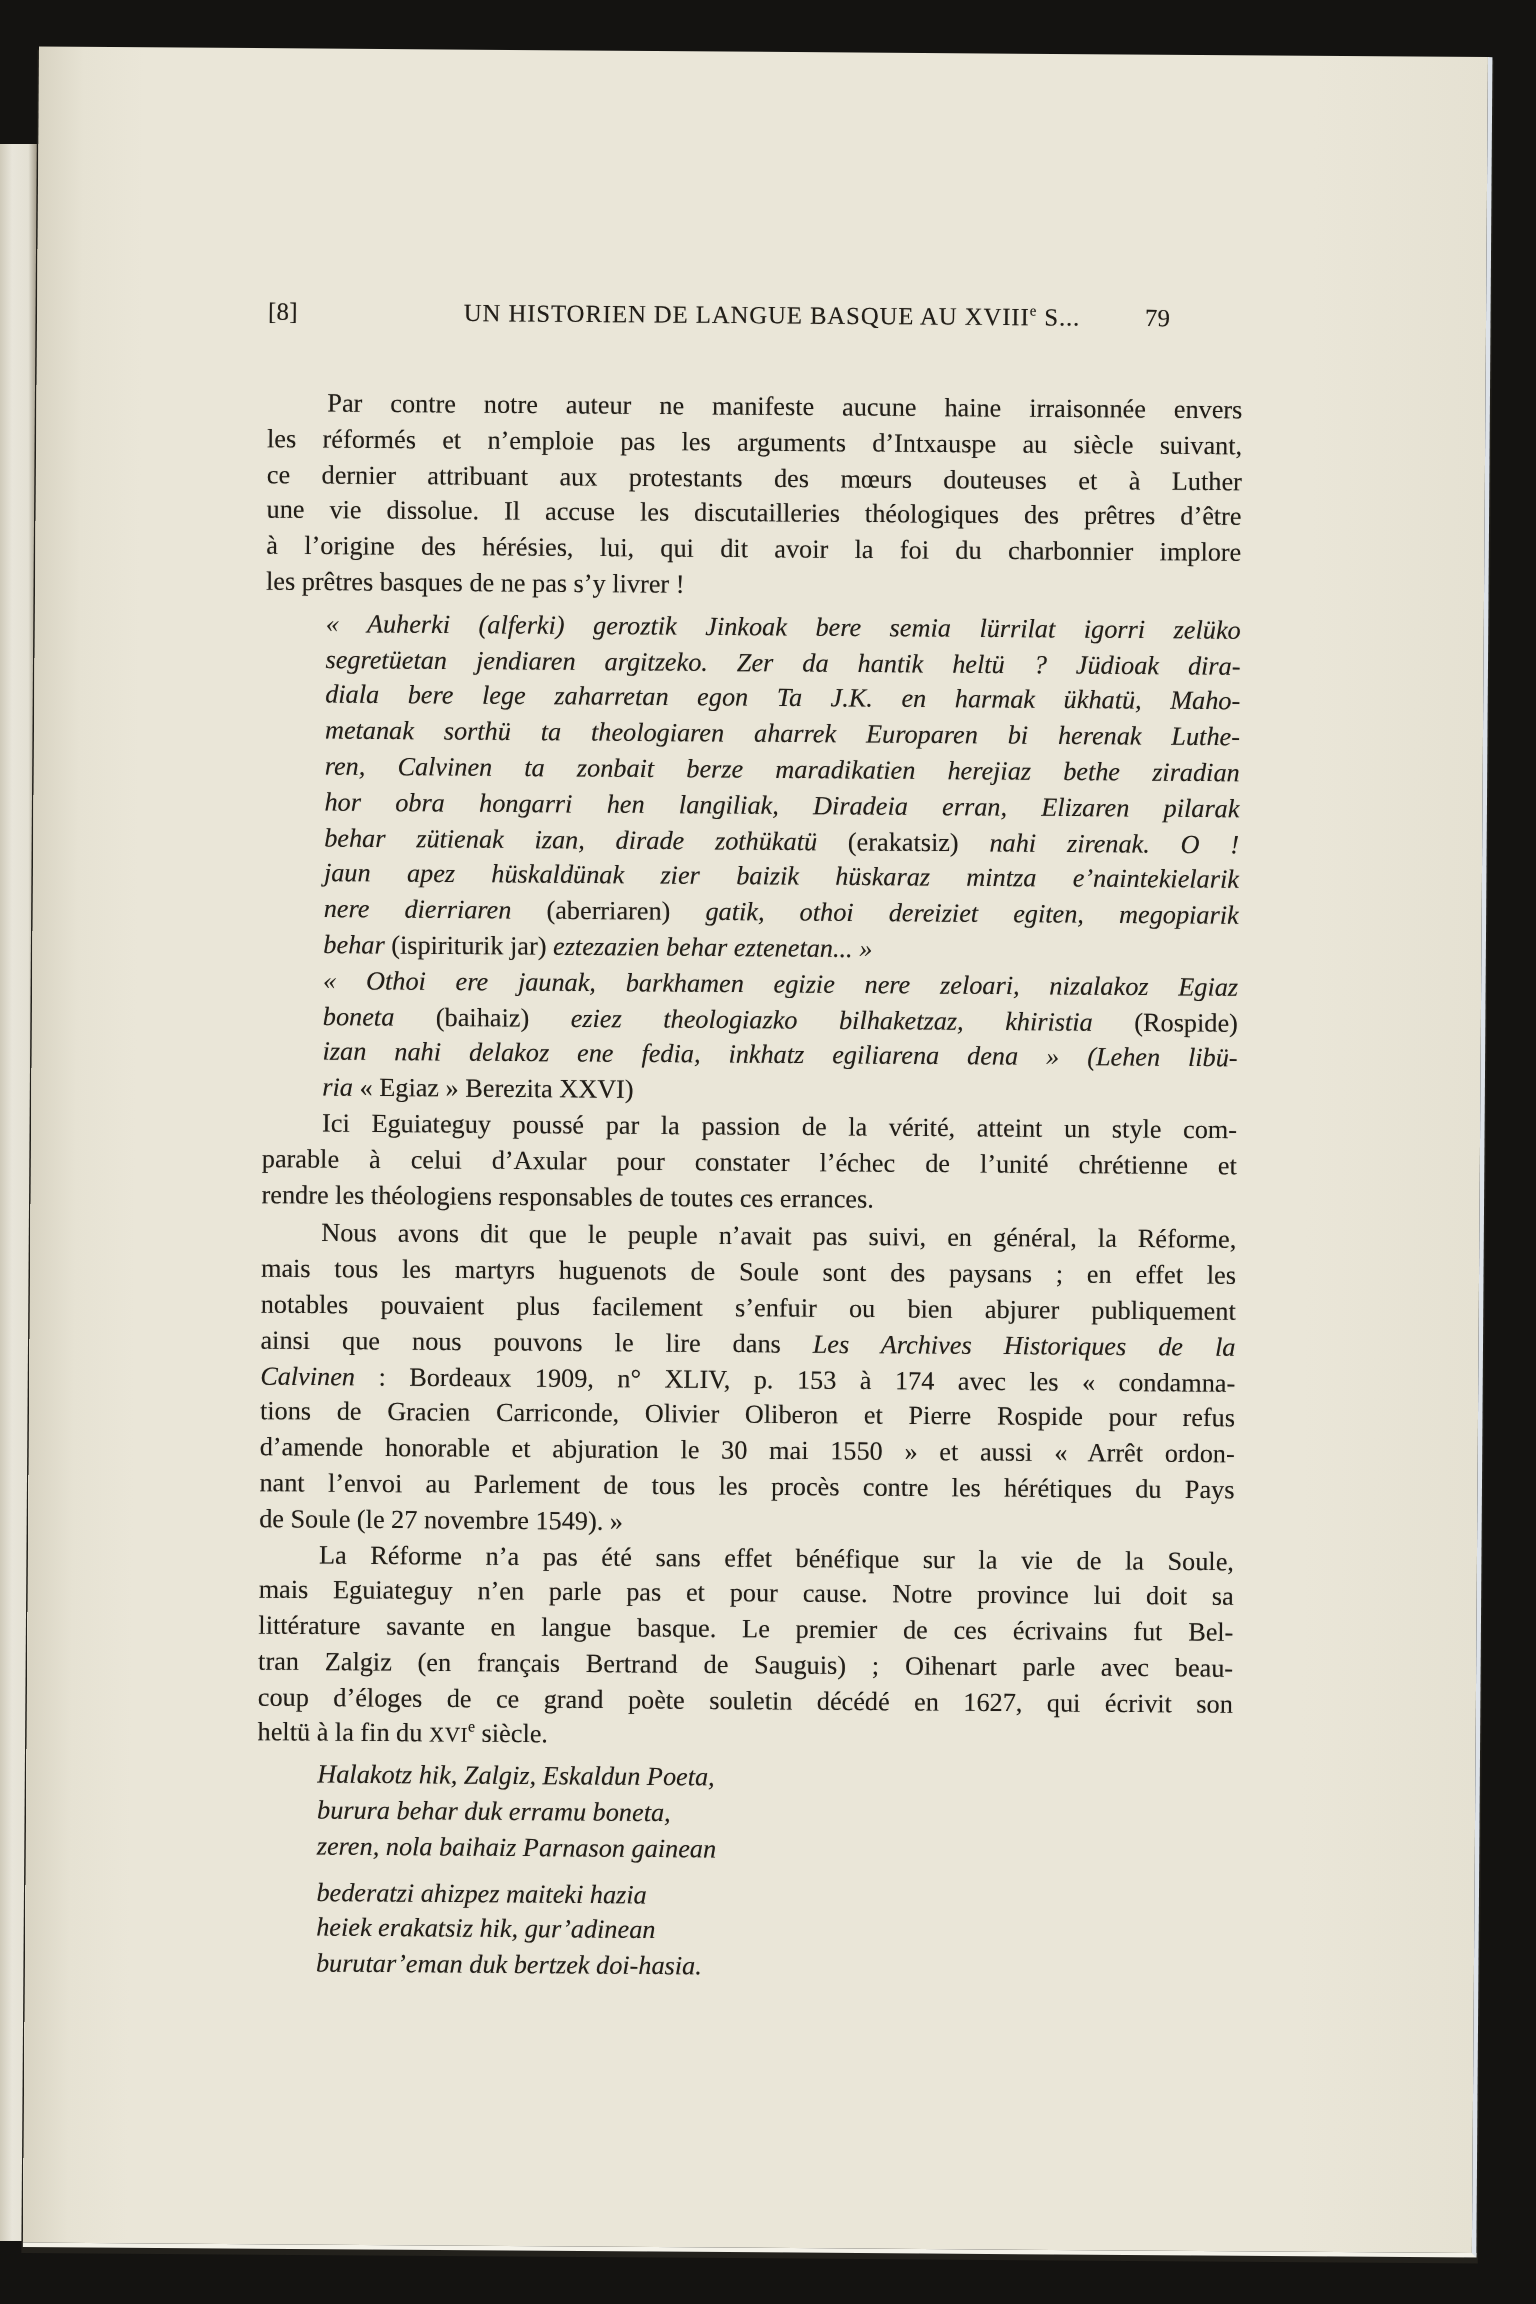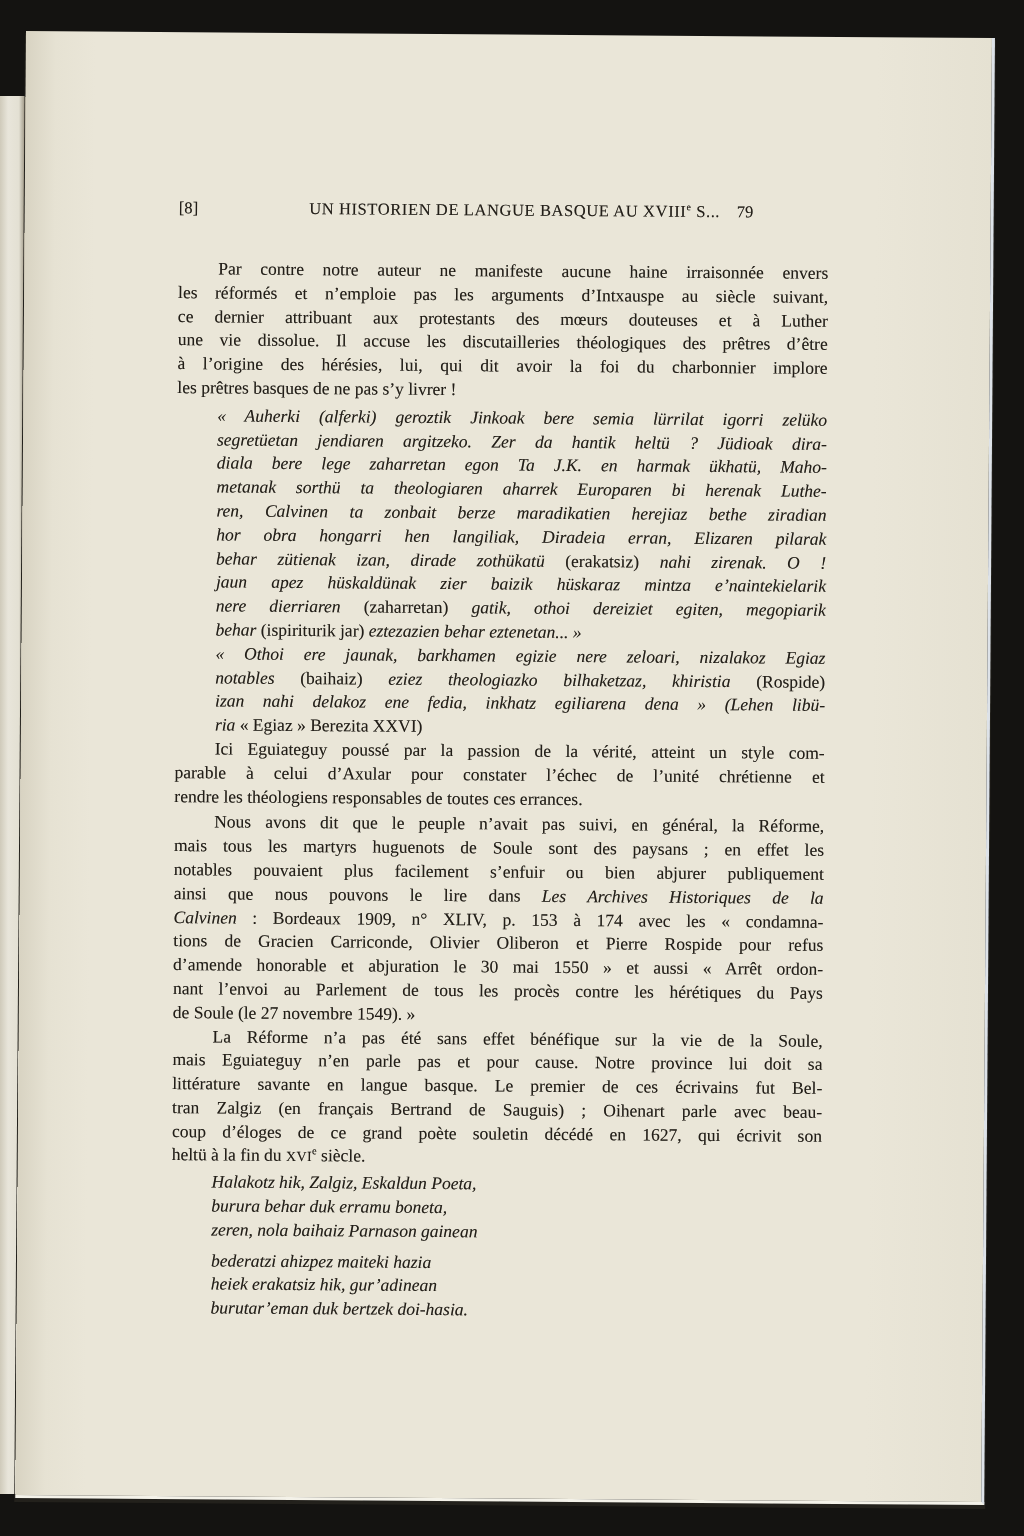--- a/index.html
+++ b/index.html
@@ -28,21 +28,21 @@
     color:#221e18;
     font-size:17.5px;line-height:23.8px;
     text-shadow:0 0 0.5px rgba(34,30,24,0.45);
   }
   .page-header{
     display:flex;align-items:baseline;
     font-size:16.5px;letter-spacing:0.6px;line-height:24px;
   }
   .h-ref{width:96px;letter-spacing:0.2px;}
   .h-title{flex:1;text-align:center;margin-left:18px;white-space:nowrap;}
-  .h-num{width:70px;text-align:left;padding-right:22px;letter-spacing:0;}
+  .h-num{width:70px;text-align:center;padding-right:22px;letter-spacing:0;}
   .sup{vertical-align:super;font-size:0.6em;line-height:0;}
   .sc{text-transform:uppercase;font-size:0.8em;letter-spacing:0.4px;}
   .i{font-style:italic;}
   .r{font-style:normal;}
 
   .block{margin:0;}
   .block .line{
     text-align:justify;text-align-last:justify;-moz-text-align-last:justify;
     white-space:normal;
   }
@@ -85,26 +85,26 @@
       </div>
       <div class="block quote" data-name="basque-quote-1">
         <div class="line" data-name="text-line"><span class="i" data-name="text-run">« Auherki (alferki) geroztik Jinkoak bere semia lürrilat igorri zelüko</span></div>
         <div class="line" data-name="text-line"><span class="i" data-name="text-run">segretüetan jendiaren argitzeko. Zer da hantik heltü ? Jüdioak dira-</span></div>
         <div class="line" data-name="text-line"><span class="i" data-name="text-run">diala bere lege zaharretan egon Ta J.K. en harmak ükhatü, Maho-</span></div>
         <div class="line" data-name="text-line"><span class="i" data-name="text-run">metanak sorthü ta theologiaren aharrek Europaren bi herenak Luthe-</span></div>
         <div class="line" data-name="text-line"><span class="i" data-name="text-run">ren, Calvinen ta zonbait berze maradikatien herejiaz bethe ziradian</span></div>
         <div class="line" data-name="text-line"><span class="i" data-name="text-run">hor obra hongarri hen langiliak, Diradeia erran, Elizaren pilarak</span></div>
         <div class="line" data-name="text-line"><span class="i" data-name="text-run">behar zütienak izan, dirade zothükatü </span><span class="r" data-name="text-run">(erakatsiz)</span><span class="i" data-name="text-run"> nahi zirenak. O !</span></div>
         <div class="line" data-name="text-line"><span class="i" data-name="text-run">jaun apez hüskaldünak zier baizik hüskaraz mintza e’naintekielarik</span></div>
-        <div class="line" data-name="text-line"><span class="i" data-name="text-run">nere dierriaren </span><span class="r" data-name="text-run">(zaharretan)</span><span class="i" data-name="text-run"> gatik, othoi dereiziet egiten, megopiarik</span></div>
+        <div class="line" data-name="text-line"><span class="i" data-name="text-run">nere dierriaren </span><span class="r" data-name="text-run">(aberriaren)</span><span class="i" data-name="text-run"> gatik, othoi dereiziet egiten, megopiarik</span></div>
         <div class="line last" data-name="text-line"><span class="i" data-name="text-run">behar </span><span class="r" data-name="text-run">(ispiriturik jar)</span><span class="i" data-name="text-run"> eztezazien behar eztenetan... »</span></div>
       </div>
       <div class="block quote" data-name="basque-quote-2">
         <div class="line" data-name="text-line"><span class="i" data-name="text-run">« Othoi ere jaunak, barkhamen egizie nere zeloari, nizalakoz Egiaz</span></div>
-        <div class="line" data-name="text-line"><span class="i" data-name="text-run">notables </span><span class="r" data-name="text-run">(baihaiz)</span><span class="i" data-name="text-run"> eziez theologiazko bilhaketzaz, khiristia </span><span class="r" data-name="text-run">(Rospide)</span></div>
+        <div class="line" data-name="text-line"><span class="i" data-name="text-run">boneta </span><span class="r" data-name="text-run">(baihaiz)</span><span class="i" data-name="text-run"> eziez theologiazko bilhaketzaz, khiristia </span><span class="r" data-name="text-run">(Rospide)</span></div>
         <div class="line" data-name="text-line"><span class="i" data-name="text-run">izan nahi delakoz ene fedia, inkhatz egiliarena dena » (Lehen libü-</span></div>
         <div class="line last" data-name="text-line"><span class="i" data-name="text-run">ria </span><span class="r" data-name="text-run">« Egiaz » Berezita XXVI)</span></div>
       </div>
       <div class="block para" data-name="paragraph-2">
         <div class="line indent" data-name="text-line"><span class="r" data-name="text-run">Ici Eguiateguy poussé par la passion de la vérité, atteint un style com-</span></div>
         <div class="line" data-name="text-line"><span class="r" data-name="text-run">parable à celui d’Axular pour constater l’échec de l’unité chrétienne et</span></div>
         <div class="line last" data-name="text-line"><span class="r" data-name="text-run">rendre les théologiens responsables de toutes ces errances.</span></div>
       </div>
       <div class="block para" data-name="paragraph-3">
         <div class="line indent" data-name="text-line"><span class="r" data-name="text-run">Nous avons dit que le peuple n’avait pas suivi, en général, la Réforme,</span></div>

